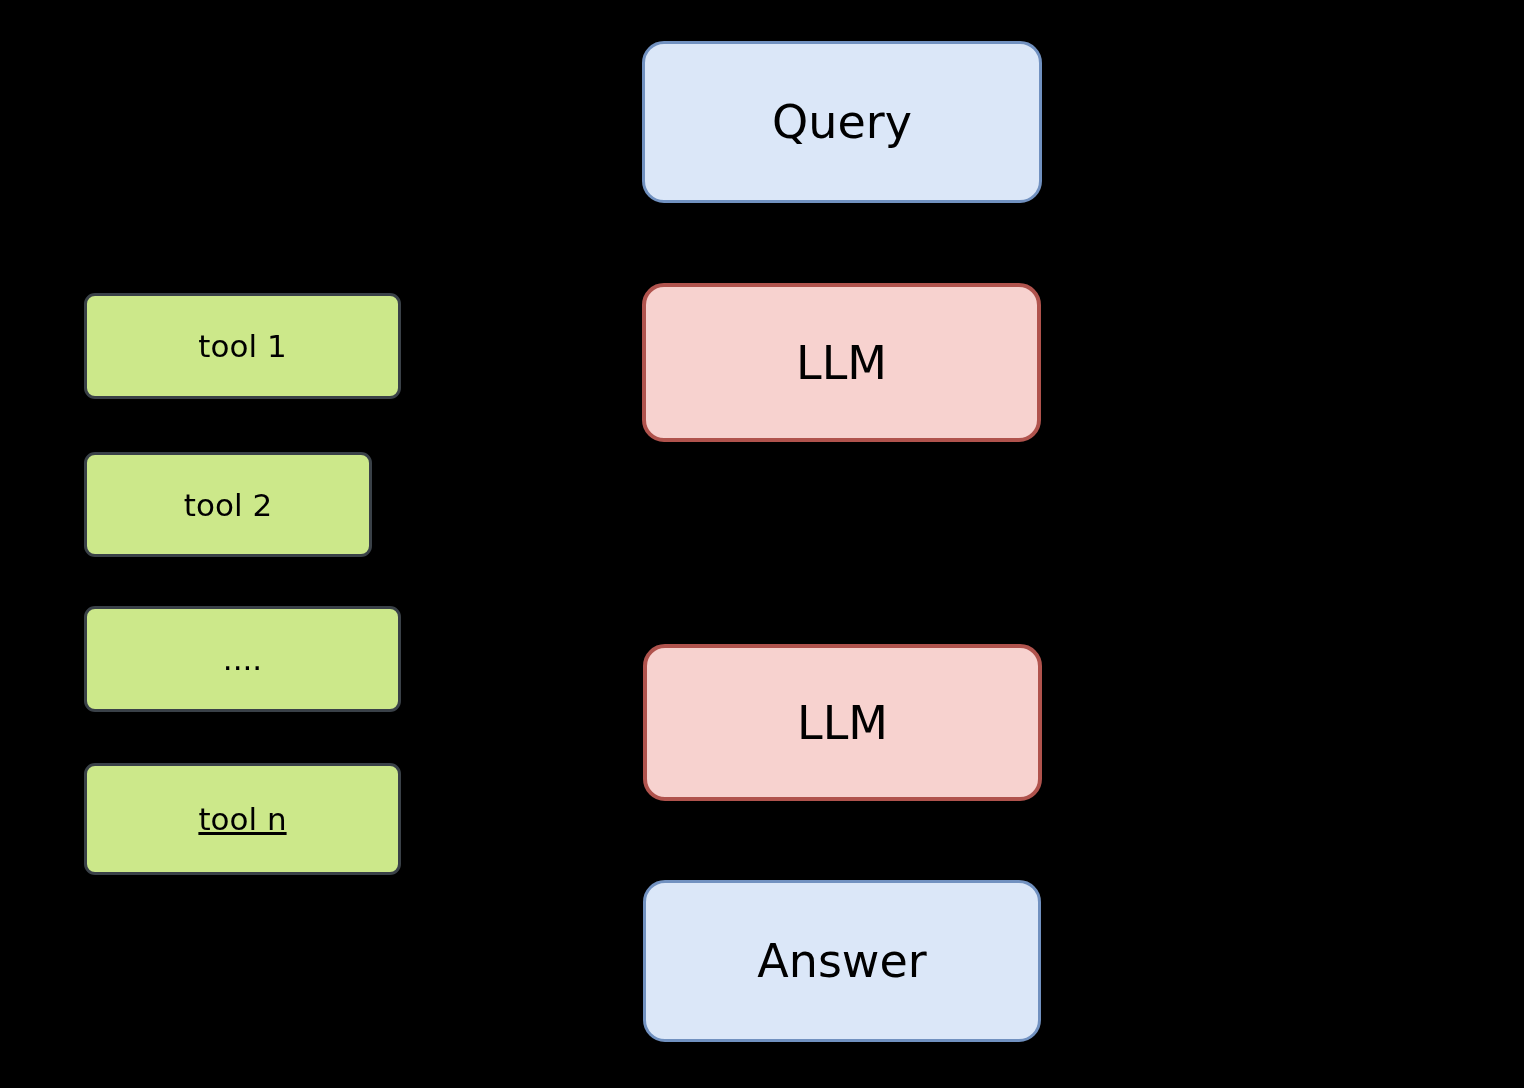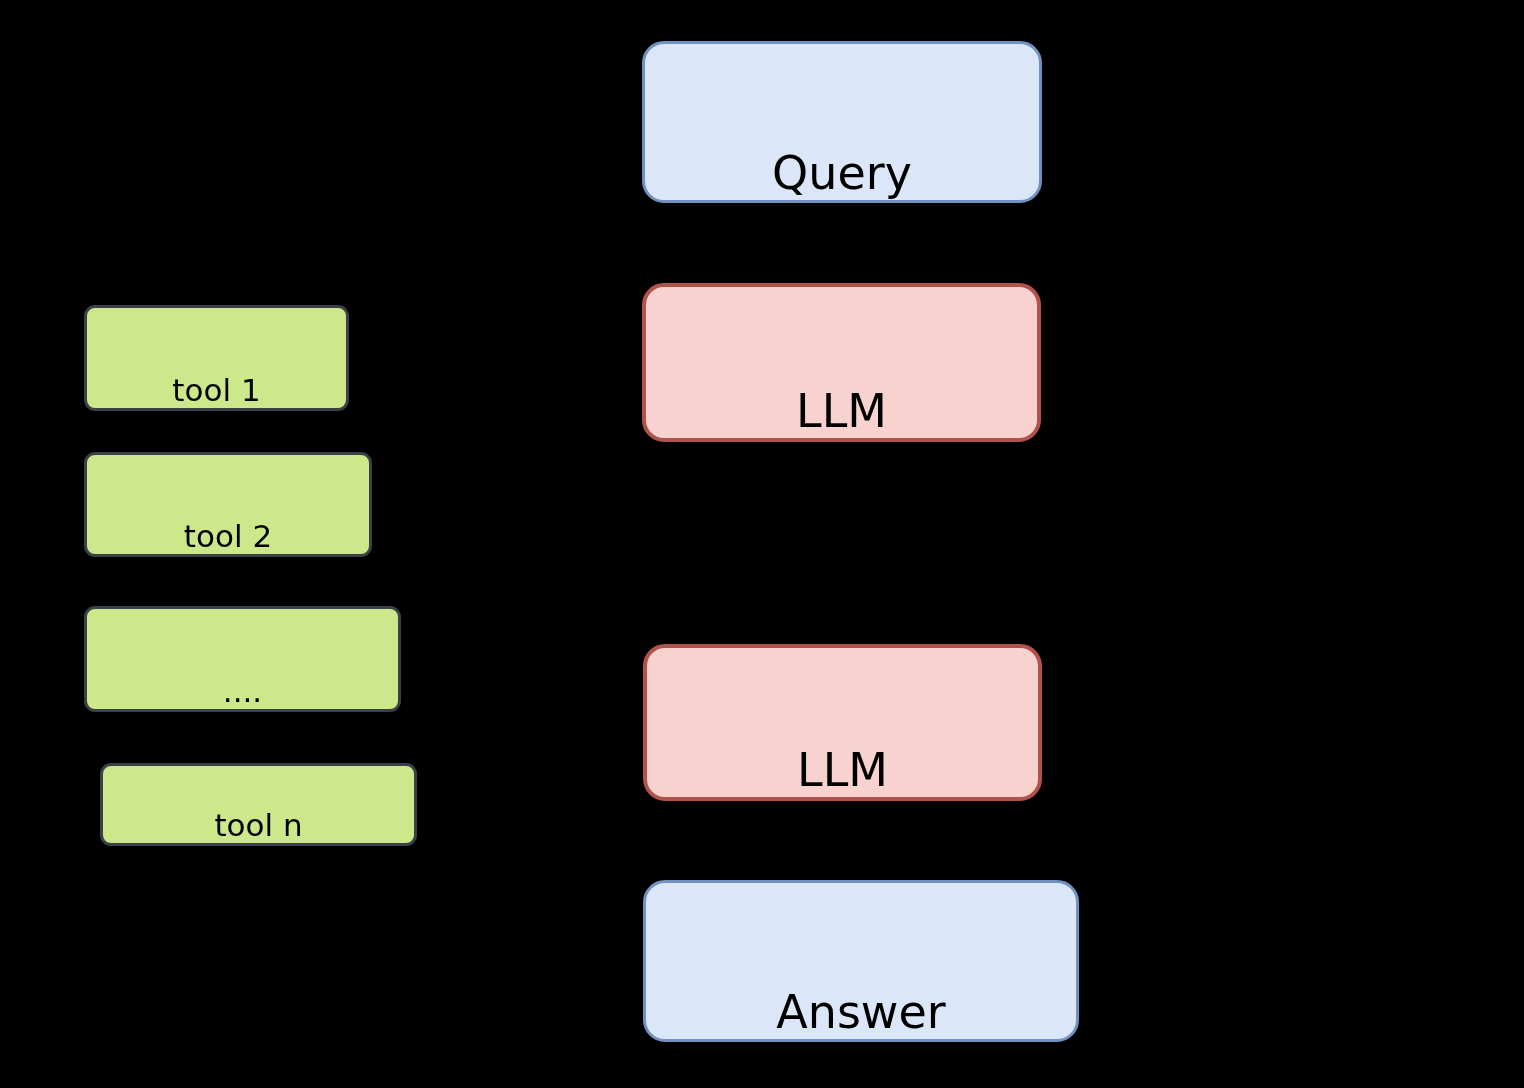--- a/index.html
+++ b/index.html
@@ -11,21 +11,21 @@
     position: relative;
     width: 1524px;
     height: 1088px;
     background: var(--background, #000);
     overflow: hidden;
     font-family: "DejaVu Sans", sans-serif;
   }
   .node {
     position: absolute;
     display: flex;
-    align-items: flex-end;
+    align-items: center;
     justify-content: center;
     box-sizing: border-box;
     color: var(--text, #000);
   }
   .node .label {
     text-align: center;
     white-space: pre;
   }
   
   .flow {
@@ -44,25 +44,25 @@
   .tool {
     background: var(--tool_fill, #cce88a);
     border: 3px solid var(--tool_border, #3a4148);
     border-radius: 11px;
     font-size: 31px;
   }
   
   #query    { left: 642px; top: 41px;  width: 400px; height: 162px; }
   #llm-top  { left: 642px; top: 283px; width: 399px; height: 159px; }
   #llm-bot  { left: 643px; top: 644px; width: 399px; height: 157px; }
-  #answer   { left: 643px; top: 880px; width: 436px; height: 162px; }
-  #tool-1   { left: 84px;  top: 305px; width: 265px; height: 106px; }
+  #answer   { left: 643px; top: 880px; width: 398px; height: 162px; }
+  #tool-1   { left: 84px;  top: 293px; width: 317px; height: 106px; }
   #tool-2   { left: 84px;  top: 452px; width: 288px; height: 105px; }
   #tool-dots{ left: 84px;  top: 606px; width: 317px; height: 106px; }
-  #tool-n   { left: 100px;  top: 763px; width: 317px; height: 83px; }
+  #tool-n   { left: 84px;  top: 763px; width: 317px; height: 112px; text-decoration: underline; }
 </style>
 </head>
 <body>
 
 <div id="canvas">
 
   <div id="query" class="node flow io">
     <span class="label">Query</span>
   </div>
 

